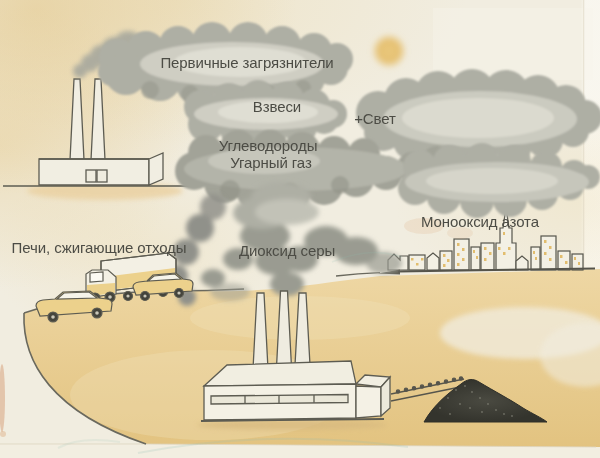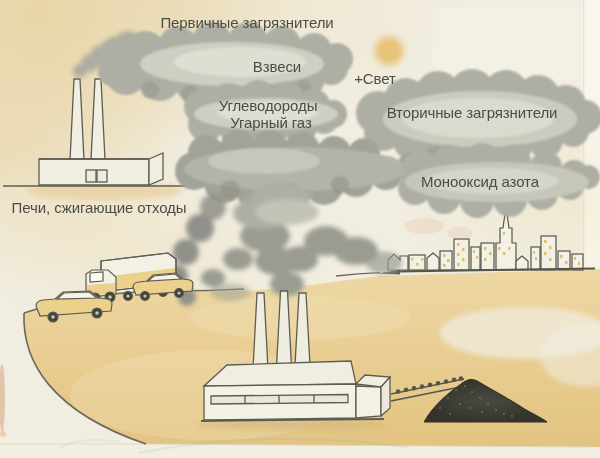--- a/index.html
+++ b/index.html
@@ -9,21 +9,21 @@
       radial-gradient(420px 300px at 6% 2%, rgba(226,196,130,.55), transparent 62%),
       radial-gradient(300px 220px at 0% 32%, rgba(231,205,146,.45), transparent 65%),
       radial-gradient(480px 240px at 30% 0%, rgba(233,211,156,.32), transparent 60%),
       radial-gradient(220px 130px at 23% 55%, rgba(235,214,160,.28), transparent 70%),
       radial-gradient(260px 150px at 96% 44%, rgba(236,216,164,.25), transparent 70%),
       linear-gradient(to right, rgba(0,0,0,0) 96.8%, rgba(250,248,241,.85) 97.6%);
     font-family:"Liberation Sans", sans-serif;}
   svg{position:absolute;left:0;top:0;}
   .lbl{position:absolute;font-size:15px;line-height:17px;color:#4c4c45;
     letter-spacing:-0.1px;transform:translateX(-50%);white-space:nowrap;
-    text-align:center;}
+    text-align:center;margin-top:40px;}
   .lbl.multiline{white-space:pre-line;}
 </style>
 </head>
 <body>
 
 <div class="stage">
 
 <svg width="600" height="458" viewBox="0 0 600 458">
   <defs>
     <filter id="b1" x="-40%" y="-40%" width="180%" height="180%">
@@ -382,17 +382,17 @@
     <ellipse cx="2" cy="398" rx="3" ry="34" fill="#cf8a5d" opacity="0.4"></ellipse>
     <circle cx="3" cy="434" r="3" fill="#d79a66" opacity="0.35"></circle>
   </g>
 </svg>
 
 <div class="lbl" style="left:247px;top:14px">Первичные загрязнители</div>
 <div class="lbl" style="left:277px;top:58px">Взвеси</div>
 <div class="lbl" style="left:375px;top:70px">+Свет</div>
 <div class="lbl" style="left:268px;top:97px">Углеводороды</div>
 <div class="lbl" style="left:271px;top:114px">Угарный газ</div>
-<div class="lbl" style="left:472px;top:104px">Вторичные загрязнители</div>
 <div class="lbl" style="left:480px;top:173px">Монооксид азота</div>
+<div class="lbl" style="left:287px;top:202px">Диоксид серы</div>
 <div class="lbl" style="left:99px;top:199px">Печи, сжигающие отходы</div>
 
 </div>
 
 </body></html>

